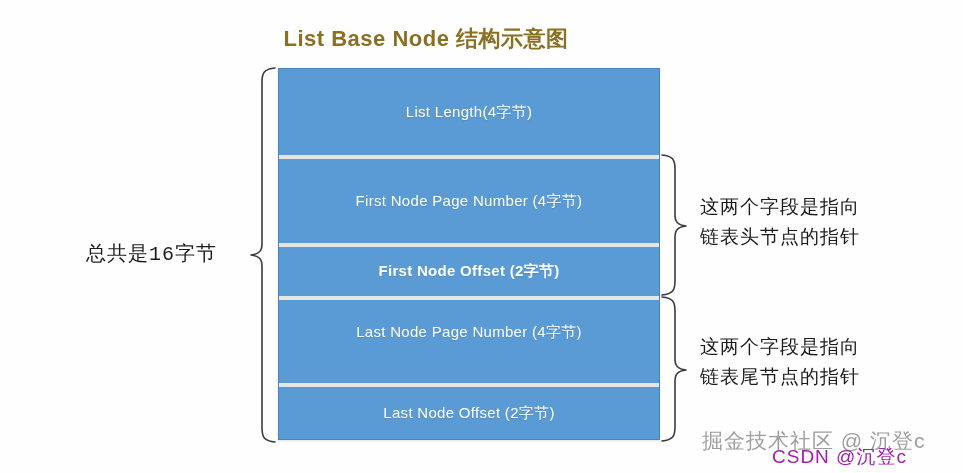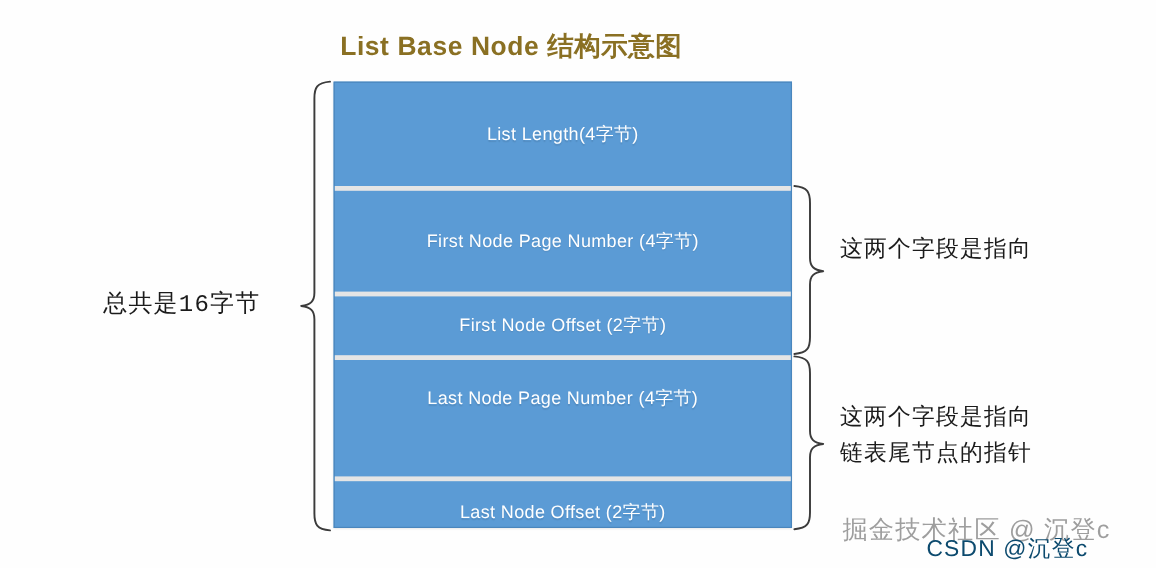--- a/index.html
+++ b/index.html
@@ -54,23 +54,23 @@
     font-size: 15px;
     letter-spacing: 0.3px;
     text-shadow: 0 1px 1px rgba(0,0,0,0.10);
     white-space: nowrap;
   }
   .struct-row + .struct-row {
     border-top: 4px solid #e5e5e5;
   }
   #row-0 { top: 0px;   height: 86px; }
   #row-1 { top: 86px;  height: 88px; }
-  #row-2 { top: 174px; height: 53px; }
+  #row-2 { top: 174px; height: 53px; font-weight: bold; }
   #row-3 { top: 227px; height: 69px; justify-content: center; }
-  #row-4 { top: 328px; height: 56px; }
+  #row-4 { top: 314px; height: 56px; }
 
   
   .brace-svg {
     position: absolute;
     overflow: visible;
   }
   .brace-path {
     fill: none;
     stroke: #3b3b3b;
     stroke-width: 1.6;
@@ -118,21 +118,21 @@
     white-space: nowrap;
     letter-spacing: 1px;
     font-family: "Liberation Sans", "DejaVu Sans", sans-serif;
     text-align: right;
   }
   #watermark-secondary {
     position: absolute;
     left: 772px;
     top: 444px;
     font-size: 19px;
-    color: #0c4a6e;
+    color: #a21caf;
     white-space: nowrap;
     letter-spacing: 1px;
     font-family: "Liberation Sans", "DejaVu Sans", sans-serif;
   }
 </style>
 </head>
 <body>
 
 <div id="diagram-title">List Base Node 结构示意图</div>
 
@@ -159,20 +159,21 @@
   <div class="struct-row" id="row-4">
     <span>Last Node Offset (2字节)</span>
   </div>
 </div>
 
 <svg id="brace-right-head" class="brace-svg" viewBox="0 0 34 144">
   <path class="brace-path" d="M2,2 C13,3 15,7 15,16 L15,62 C15,69 18,72 26,73 C18,74 15,77 15,84 L15,128 C15,137 13,141 2,142"></path>
 </svg>
 <div id="annotation-head" class="annotation">
   <span class="annotation-line">这两个字段是指向</span>
+  <span class="annotation-line">链表头节点的指针</span>
 </div>
 
 <svg id="brace-right-tail" class="brace-svg" viewBox="0 0 34 148">
   <path class="brace-path" d="M2,2 C13,3 15,7 15,16 L15,64 C15,71 18,74 26,75 C18,76 15,79 15,86 L15,132 C15,141 13,145 2,146"></path>
 </svg>
 <div id="annotation-tail" class="annotation">
   <span class="annotation-line">这两个字段是指向</span>
   <span class="annotation-line">链表尾节点的指针</span>
 </div>
 

